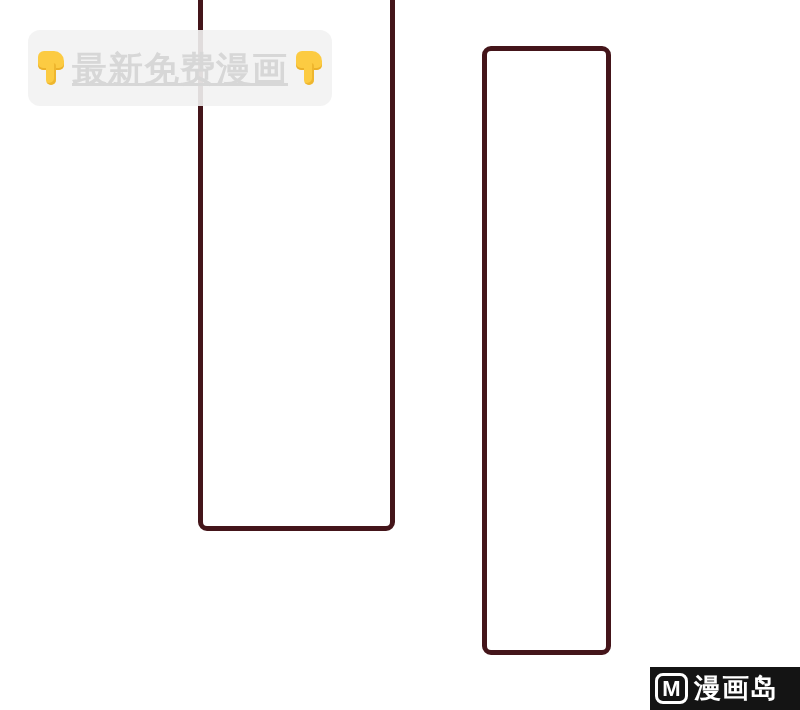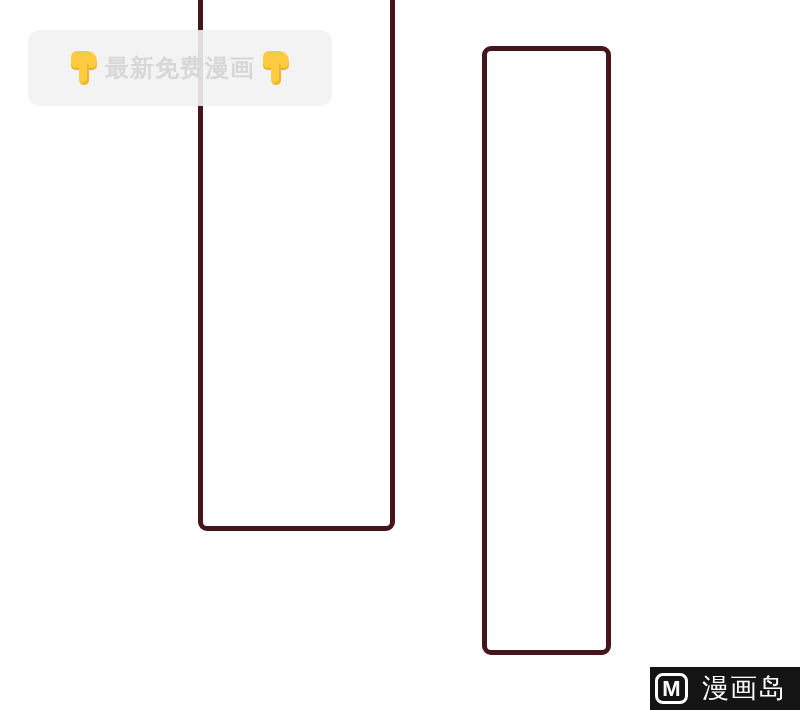--- a/index.html
+++ b/index.html
@@ -53,25 +53,26 @@
     justify-content: center;
   }
   .wm-top-line1 {
     display: flex;
     align-items: center;
     gap: 7px;
     height: 38px;
   }
   .wm-top-cn {
     color: #d7d7d7;
-    font-size: 24px;
+    font-size: 35px;
     font-weight: 600;
     letter-spacing: 1px;
     line-height: 1;
     white-space: nowrap;
+    text-decoration: underline;
   }
   .wm-top-url {
     color: #d9d9d9;
     font-size: 30px;
     font-weight: 400;
     letter-spacing: 1px;
     line-height: 1;
     margin-top: 2px;
   }
 
@@ -129,25 +130,24 @@
     font-size: 22px;
     line-height: 1;
     display: flex;
     align-items: center;
     justify-content: center;
     flex: 0 0 auto;
   }
   .site-name {
     color: #ffffff;
     font-size: 27px;
-    font-weight: 400;
+    font-weight: 700;
     letter-spacing: 1px;
     line-height: 1;
     white-space: nowrap;
-    margin-left: 8px;
   }
 </style>
 </head>
 <body>
 
 <div class="screen">
 
   <div class="panel panel-left"></div>
   <div class="panel panel-right"></div>
 

